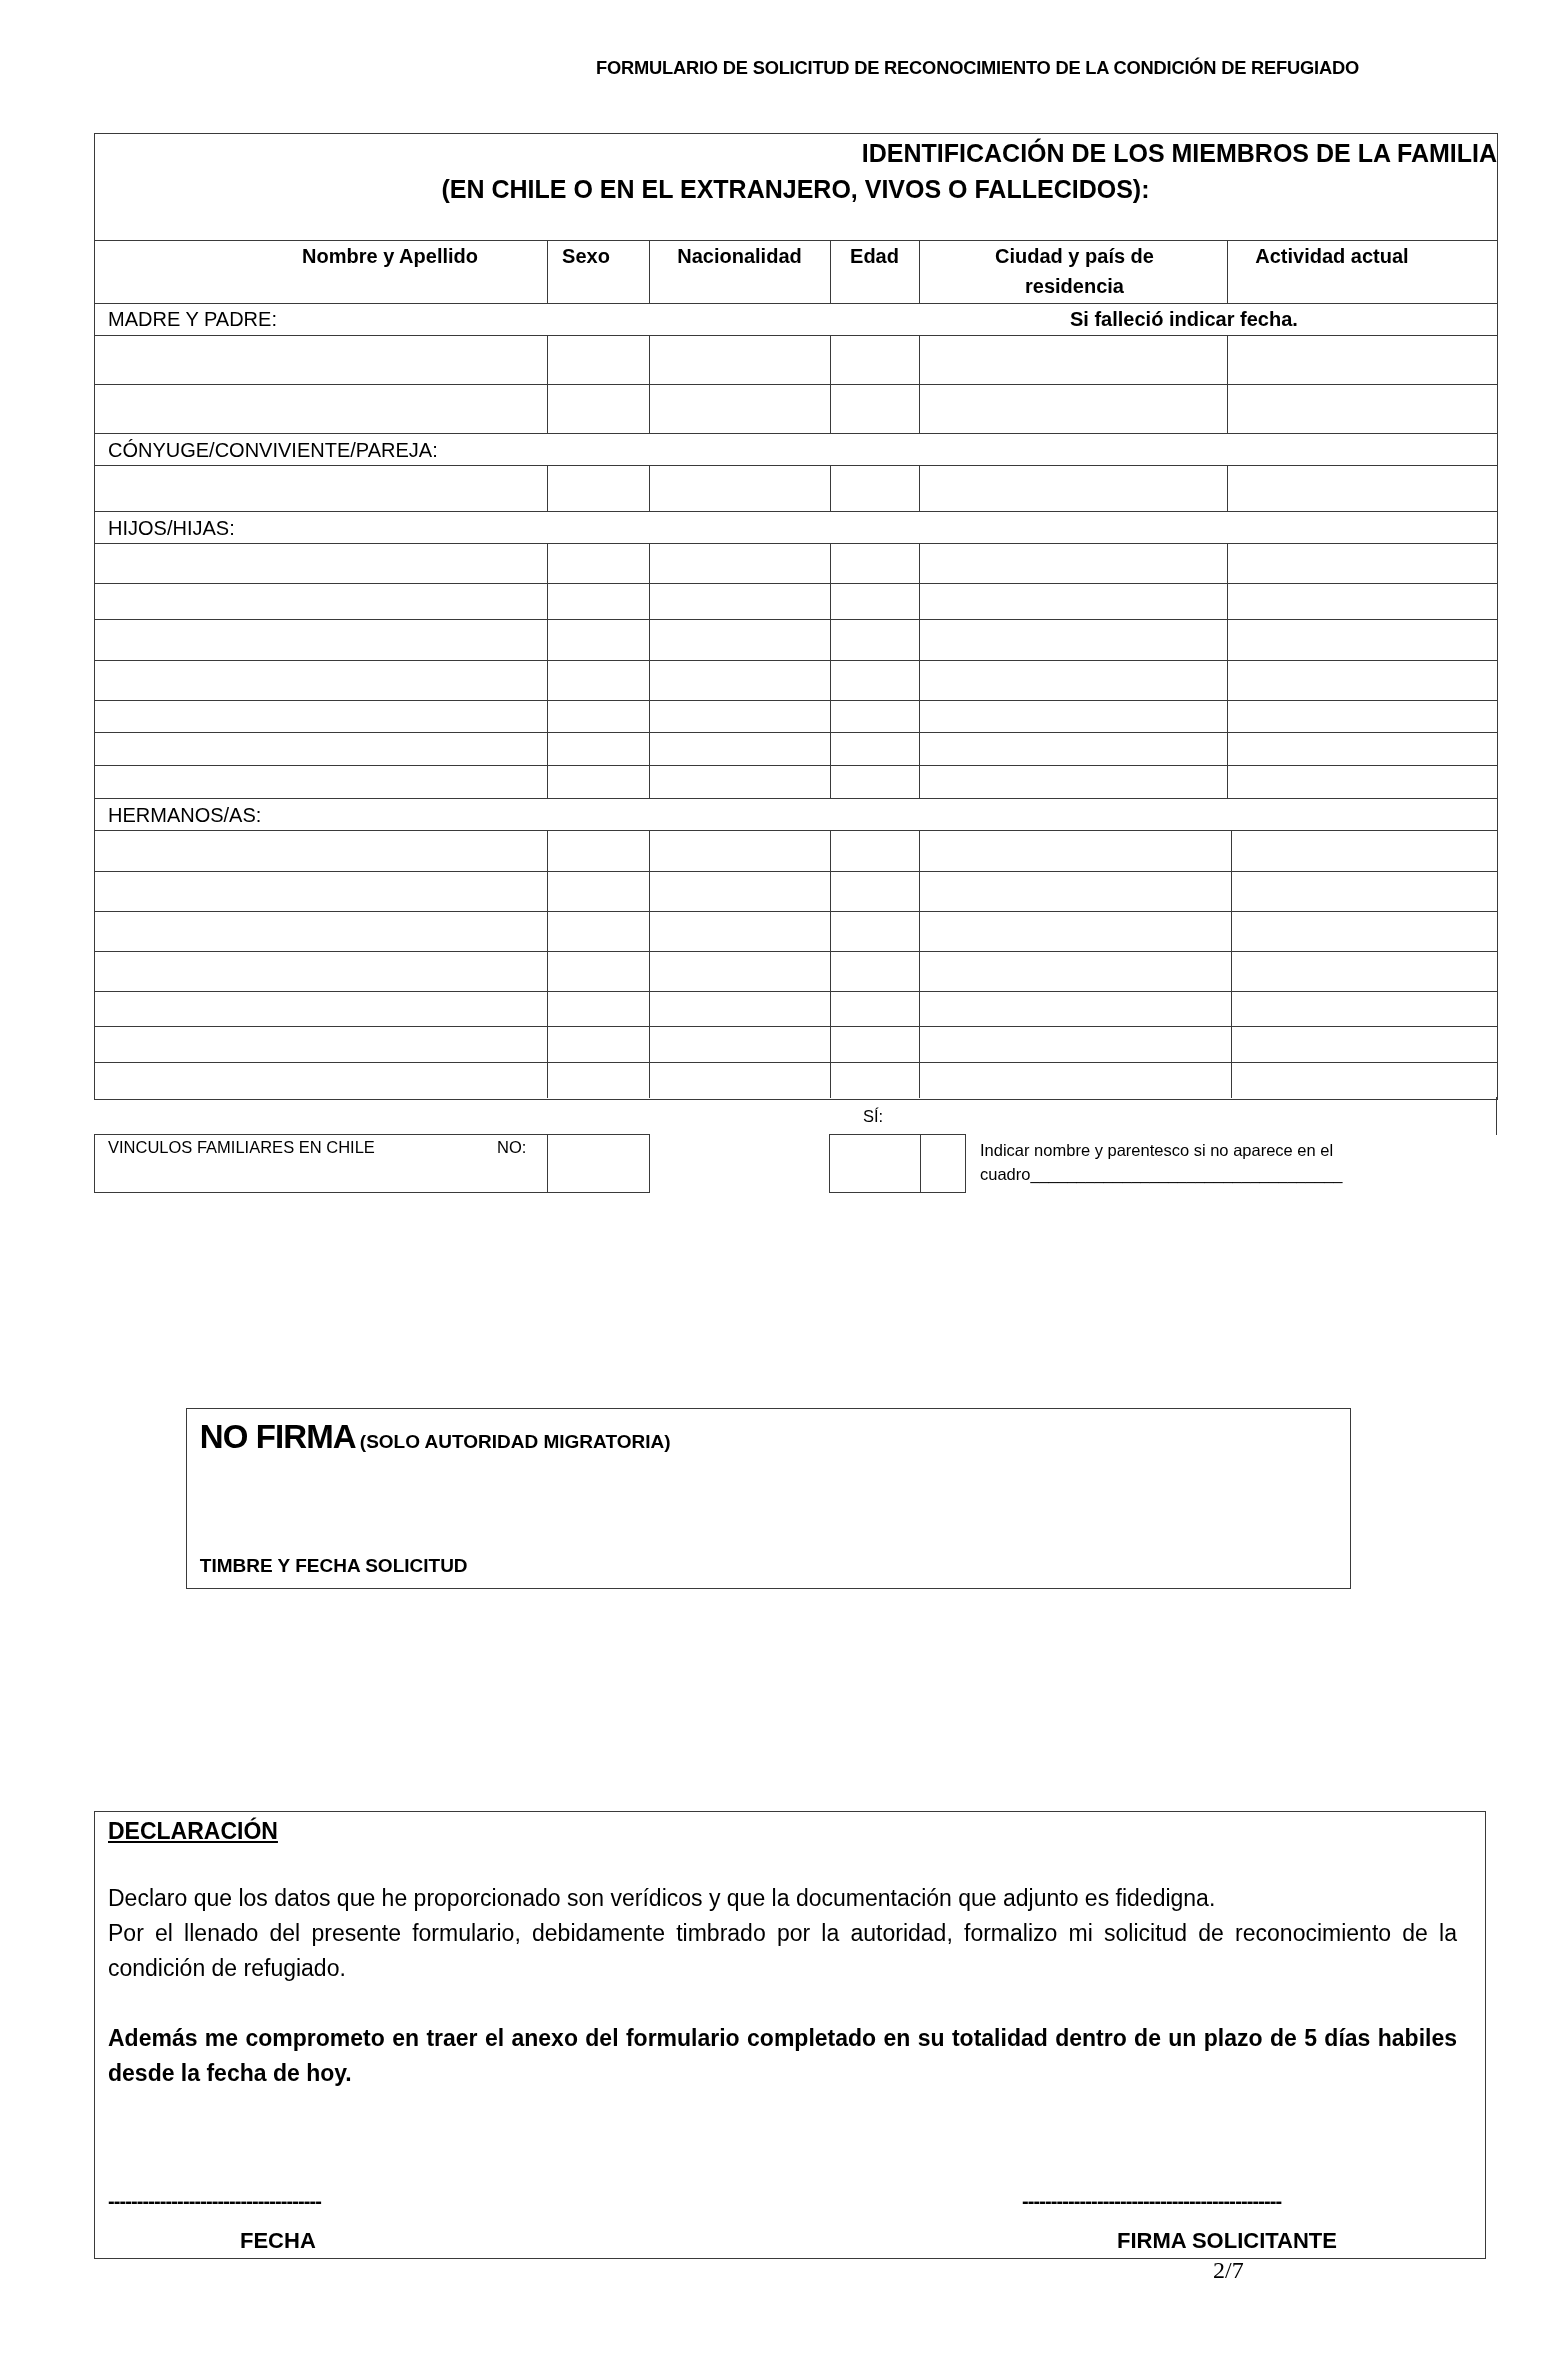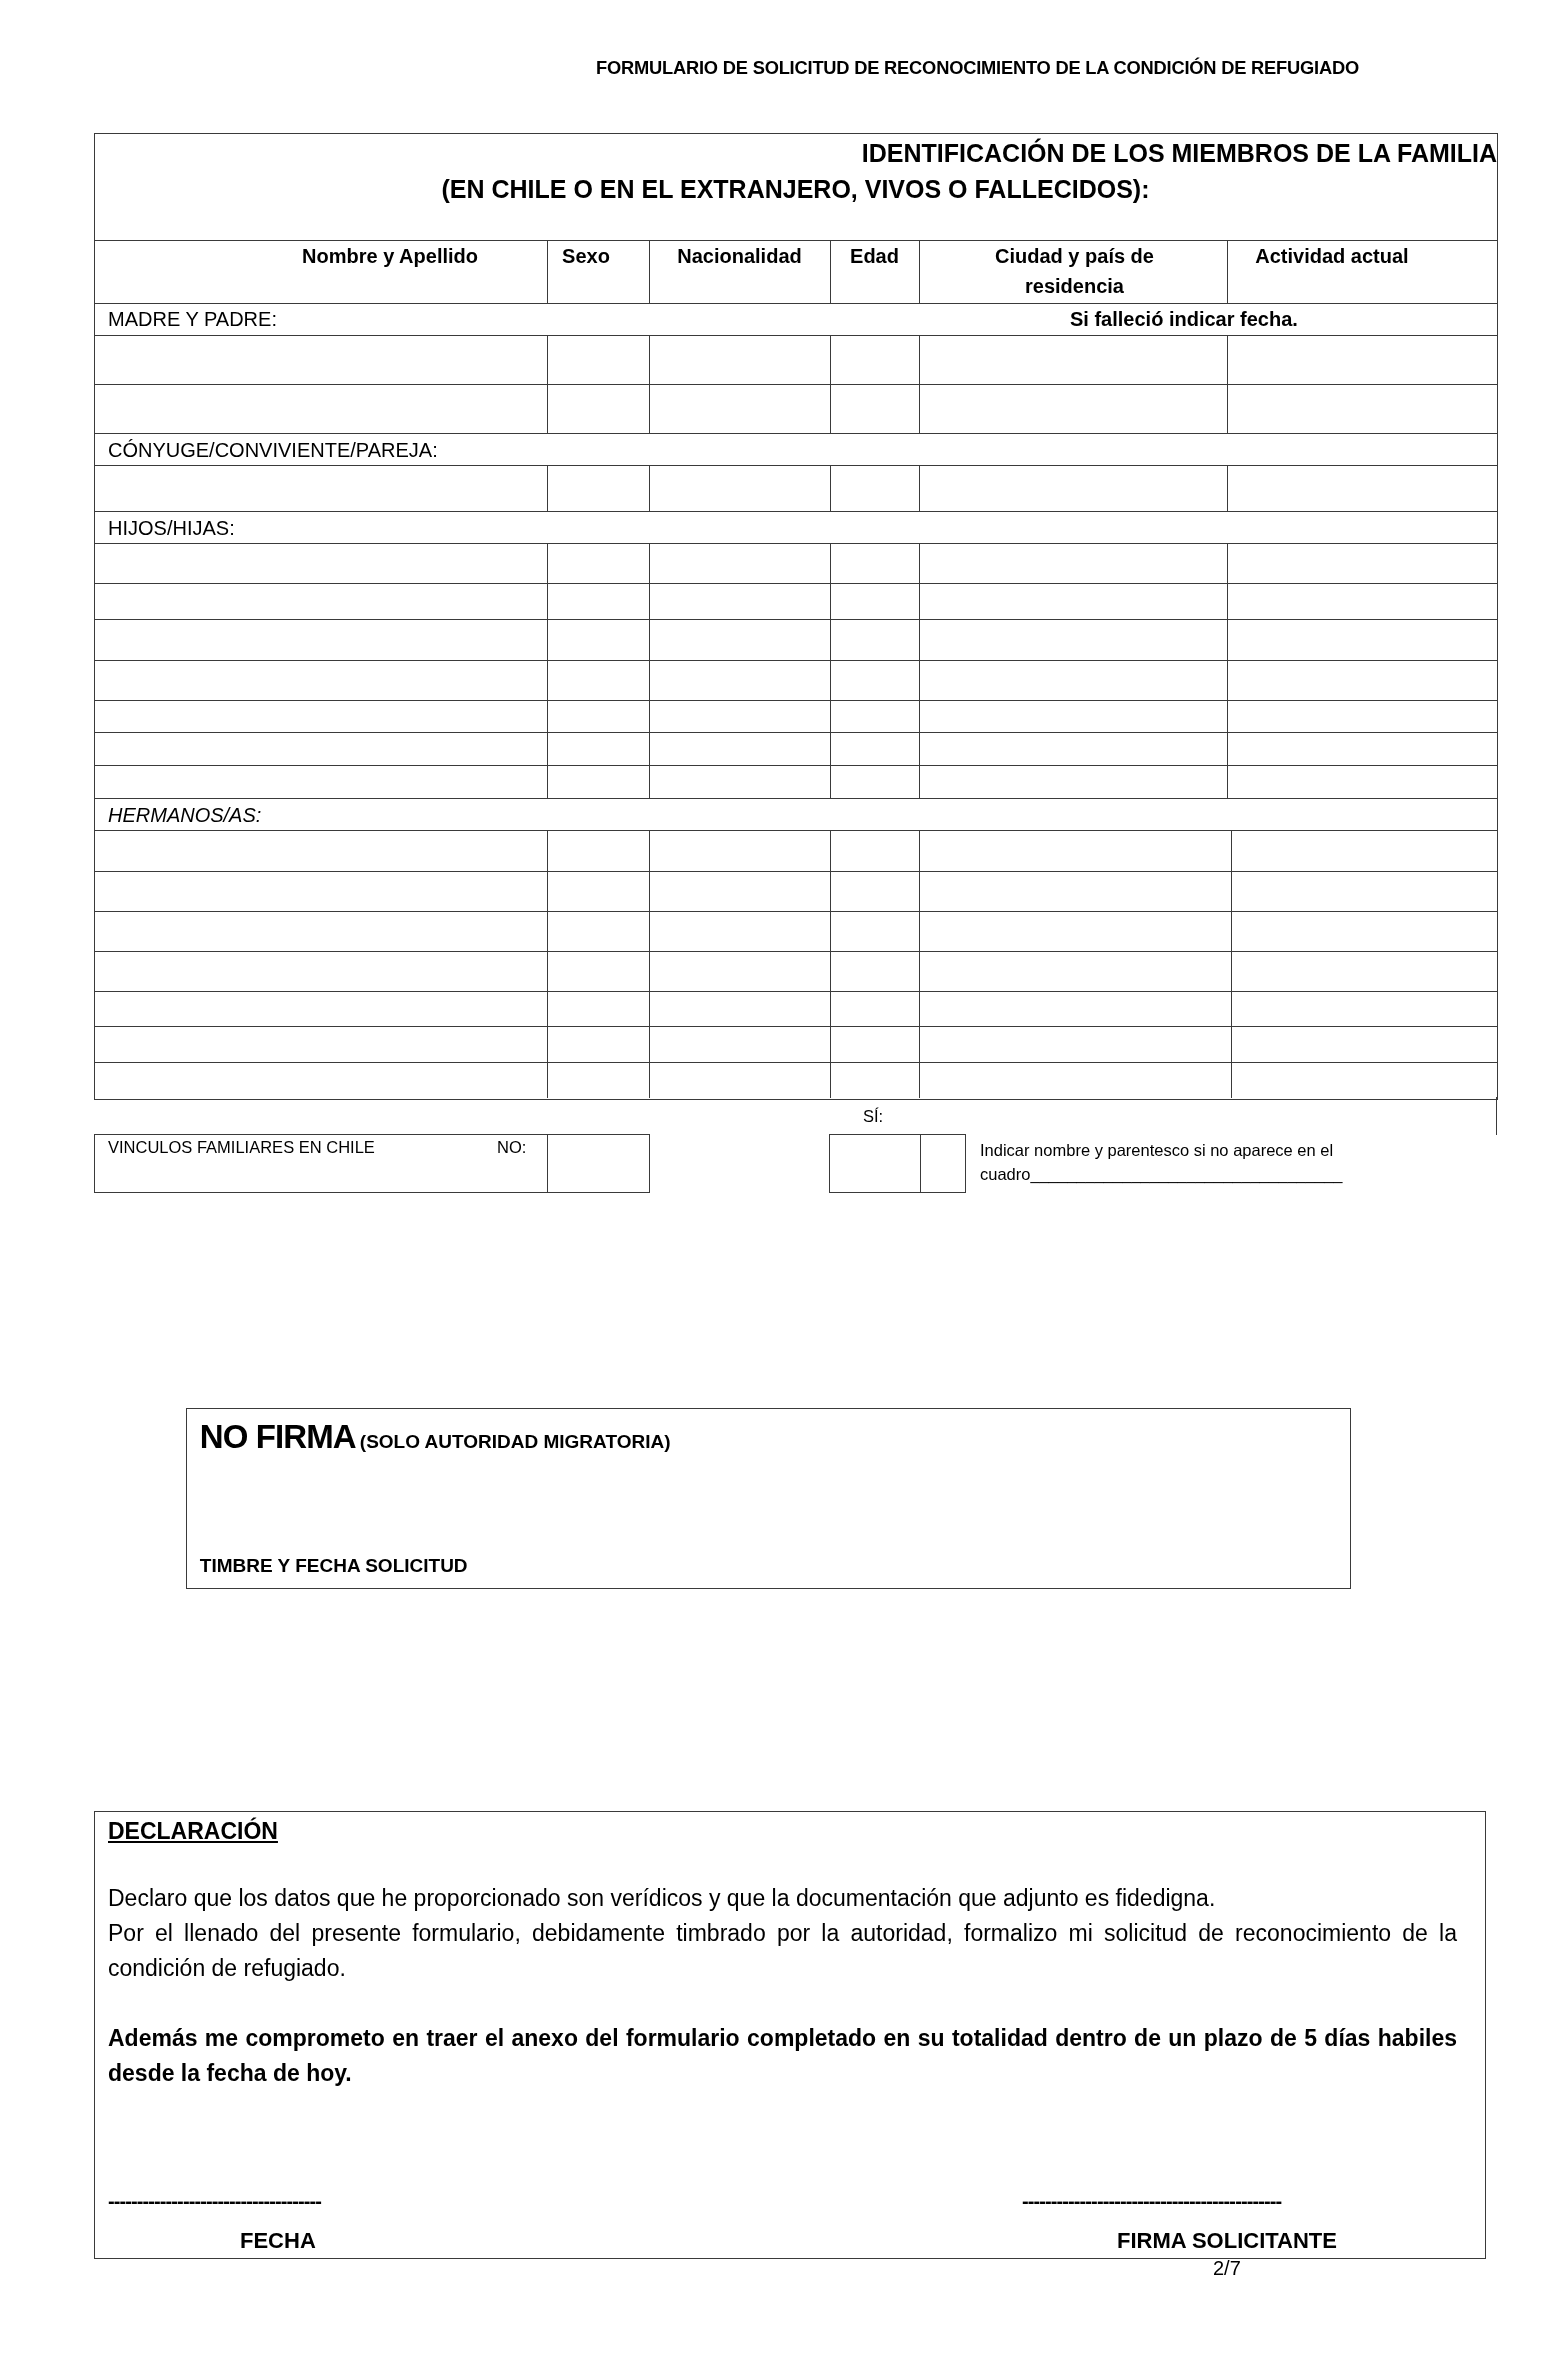--- a/index.html
+++ b/index.html
@@ -95,21 +95,21 @@
   <div class="colh" style="left:547px; width:78px; top:241px;">Sexo</div>
   <div class="colh" style="left:649px; width:181px; top:241px;">Nacionalidad</div>
   <div class="colh" style="left:830px; width:89px; top:241px;">Edad</div>
   <div class="colh" style="left:951px; width:247px; top:241px;">Ciudad y país de residencia</div>
   <div class="colh" style="left:1227px; width:210px; top:241px;">Actividad actual</div>
 
   <div class="sect" style="top:306px;">MADRE Y PADRE:</div>
   <div class="abs" style="left:1070px; top:306px; font-size:20px; font-weight:bold; line-height:27.4px;">Si falleció indicar fecha.</div>
   <div class="sect" style="top:437px;">CÓNYUGE/CONVIVIENTE/PAREJA:</div>
   <div class="sect" style="top:515px;">HIJOS/HIJAS:</div>
-  <div class="sect" style="top:802px;font-style:italic;">HERMANOS/AS:</div>
+  <div class="sect" style="top:802px;">HERMANOS/AS:</div>
 
   <div class="cell" style="left:96px; top:337px; width:1400px; height:48px;"></div>
   <div class="cell" style="left:96px; top:386px; width:1400px; height:48px;"></div>
   <div class="cell" style="left:96px; top:467px; width:1400px; height:44px;"></div>
   <div class="cell" style="left:96px; top:545px; width:1400px; height:38px;"></div>
   <div class="cell" style="left:96px; top:585px; width:1400px; height:34px;"></div>
   <div class="cell" style="left:96px; top:621px; width:1400px; height:39px;"></div>
   <div class="cell" style="left:96px; top:662px; width:1400px; height:37px;"></div>
   <div class="cell" style="left:96px; top:701px; width:1400px; height:31px;"></div>
   <div class="cell" style="left:96px; top:734px; width:1400px; height:31px;"></div>
@@ -155,14 +155,14 @@
   <p>Declaro que los datos que he proporcionado son verídicos y que la documentación que adjunto es fidedigna.</p>
   <p class="justify">Por el llenado del presente formulario, debidamente timbrado por la autoridad, formalizo mi solicitud de reconocimiento de la condición de refugiado.</p>
 </div>
 <div class="decl justify" style="top:2021px; font-weight:bold;">Además me comprometo en traer el anexo del formulario completado en su totalidad dentro de un plazo de 5 días habiles desde la fecha de hoy.</div>
 
 <div class="abs" style="left:108px; top:2190px; font-size:20px; font-weight:bold; letter-spacing:-0.9px;">-------------------------------------</div>
 <div class="abs" style="left:1022px; top:2190px; font-size:20px; font-weight:bold; letter-spacing:-0.9px;">---------------------------------------------</div>
 <div class="abs" style="left:240px; top:2228px; font-size:22px; font-weight:bold;">FECHA</div>
 <div class="abs" style="left:1117px; top:2228px; font-size:22px; font-weight:bold;">FIRMA SOLICITANTE</div>
 
-<div class="abs" style="left:1213px; top:2257px; font-size:20px; font-family:Liberation Sans, sans-serif;">2/7</div>
+<div class="abs" style="left:1213px; top:2257px; font-size:24px; font-family:Liberation Serif, serif;">2/7</div>
 
 
 </body></html>

